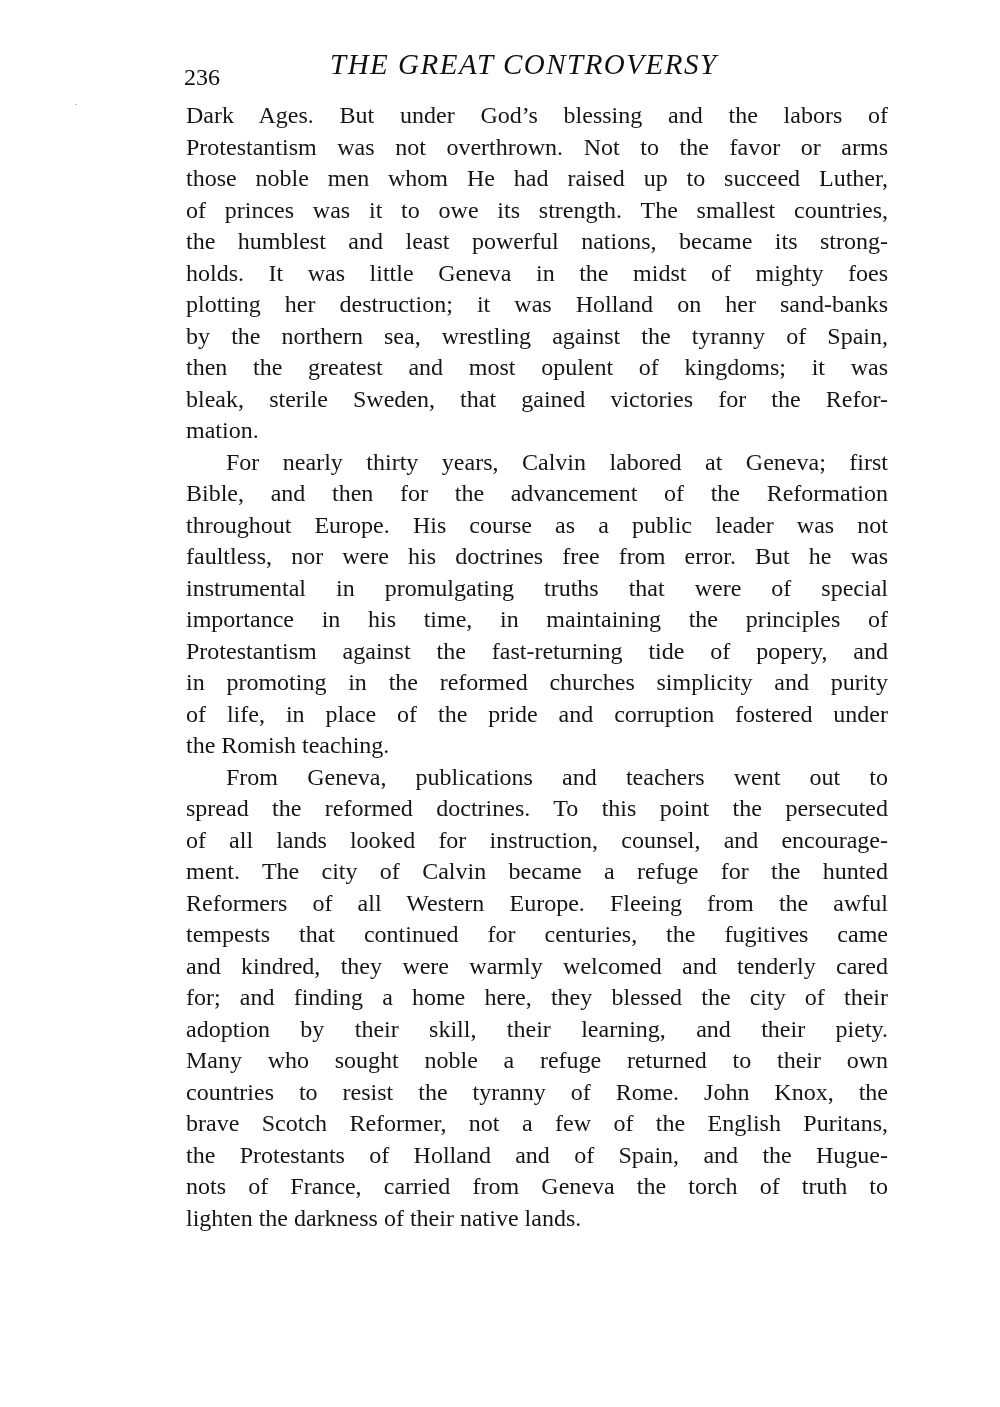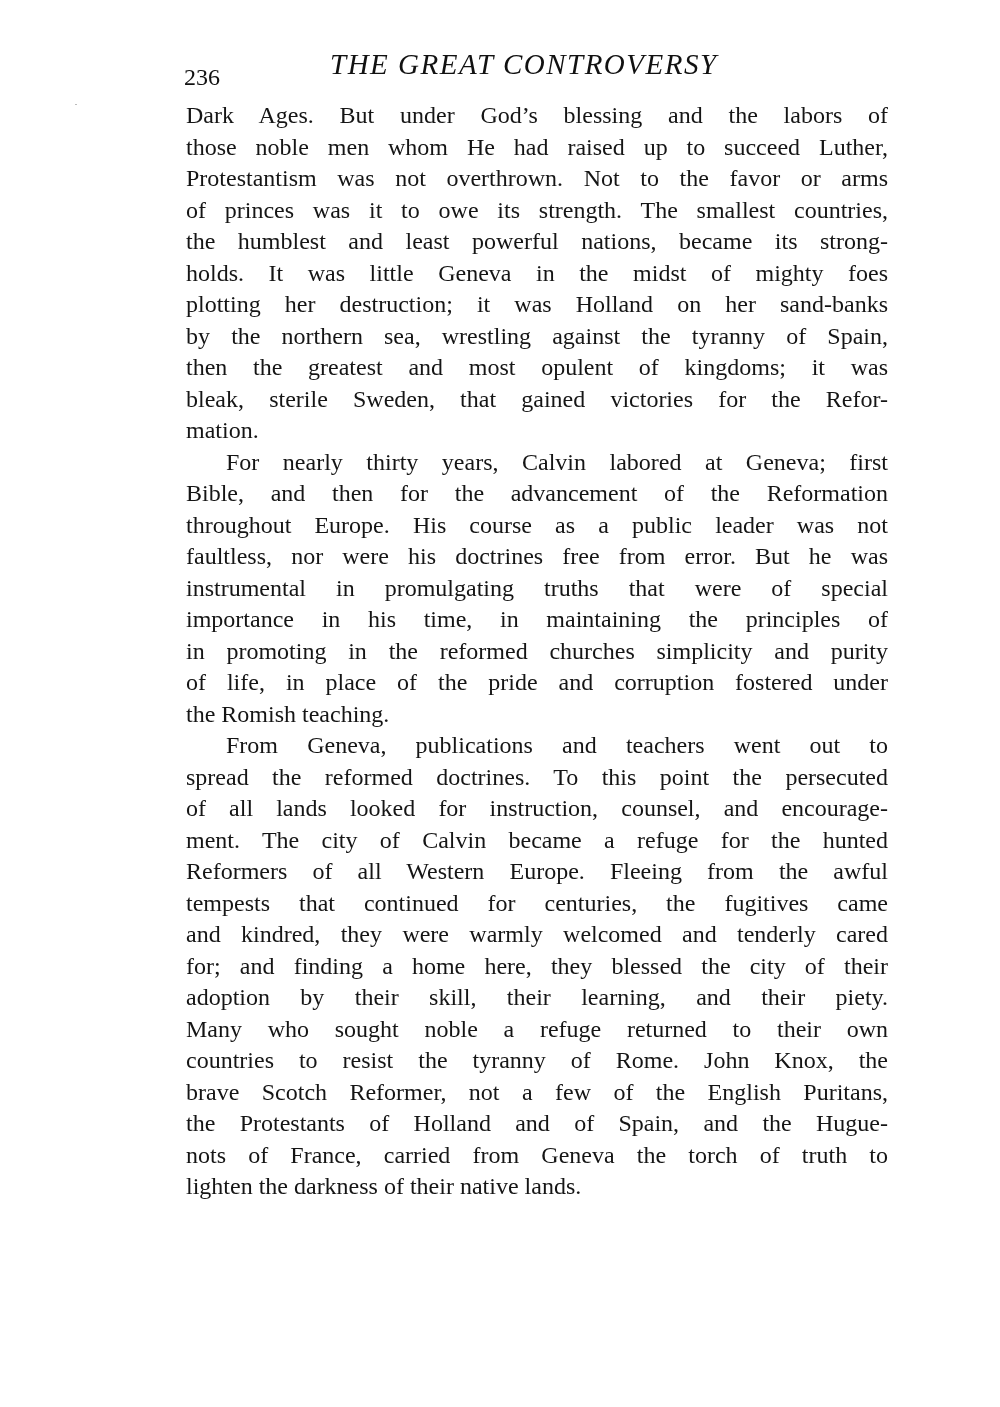--- a/index.html
+++ b/index.html
@@ -31,39 +31,40 @@
   <div class="specks"></div>
 
   <div class="header">
     <span class="pageno">236</span>
     <span class="running">THE GREAT CONTROVERSY</span>
   </div>
 
   <div class="body">
     <div>
       <div class="line" style="white-space: normal;">Dark Ages.  But under God’s blessing and the labors of</div>
+      <div class="line" style="white-space: normal;">Protestantism was not overthrown.  Not to the favor or arms</div>
       <div class="line" style="white-space: normal;">those noble men whom He had raised up to succeed Luther,</div>
-      <div class="line" style="white-space: normal;">Protestantism was not overthrown.  Not to the favor or arms</div>
       <div class="line" style="white-space: normal;">of princes was it to owe its strength.  The smallest countries,</div>
       <div class="line" style="white-space: normal;">the humblest and least powerful nations, became its strong-</div>
       <div class="line" style="white-space: normal;">holds.  It was little Geneva in the midst of mighty foes</div>
       <div class="line" style="white-space: normal;">plotting her destruction; it was Holland on her sand-banks</div>
       <div class="line" style="white-space: normal;">by the northern sea, wrestling against the tyranny of Spain,</div>
       <div class="line" style="white-space: normal;">then the greatest and most opulent of kingdoms; it was</div>
       <div class="line" style="white-space: normal;">bleak, sterile Sweden, that gained victories for the Refor-</div>
       <div class="line last" style="white-space: normal;">mation.</div>
     </div>
 
     <div>
       <div class="line indent" style="white-space: normal;">For nearly thirty years, Calvin labored at Geneva; first</div>
       <div class="line" style="white-space: normal;">Bible, and then for the advancement of the Reformation</div>
       <div class="line" style="white-space: normal;">throughout Europe.  His course as a public leader was not</div>
       <div class="line" style="white-space: normal;">faultless, nor were his doctrines free from error.  But he was</div>
       <div class="line" style="white-space: normal;">instrumental in promulgating truths that were of special</div>
       <div class="line" style="white-space: normal;">importance in his time, in maintaining the principles of</div>
+      <div class="line" style="white-space: normal;">Protestantism against the fast-returning tide of popery, and</div>
       <div class="line" style="white-space: normal;">in promoting in the reformed churches simplicity and purity</div>
       <div class="line" style="white-space: normal;">of life, in place of the pride and corruption fostered under</div>
       <div class="line last" style="white-space: normal;">the Romish teaching.</div>
     </div>
 
     <div>
       <div class="line indent" style="white-space: normal;">From Geneva, publications and teachers went out to</div>
       <div class="line" style="white-space: normal;">spread the reformed doctrines.  To this point the persecuted</div>
       <div class="line" style="white-space: normal;">of all lands looked for instruction, counsel, and encourage-</div>
       <div class="line" style="white-space: normal;">ment.  The city of Calvin became a refuge for the hunted</div>

